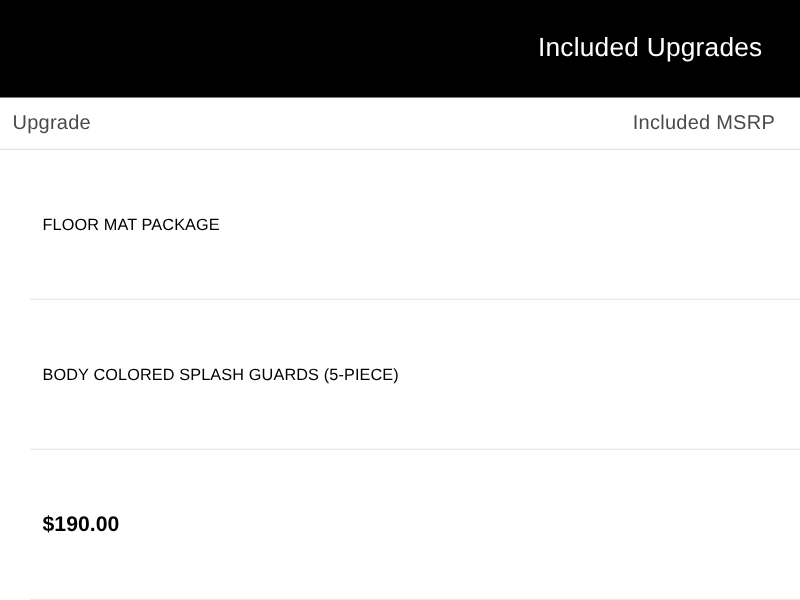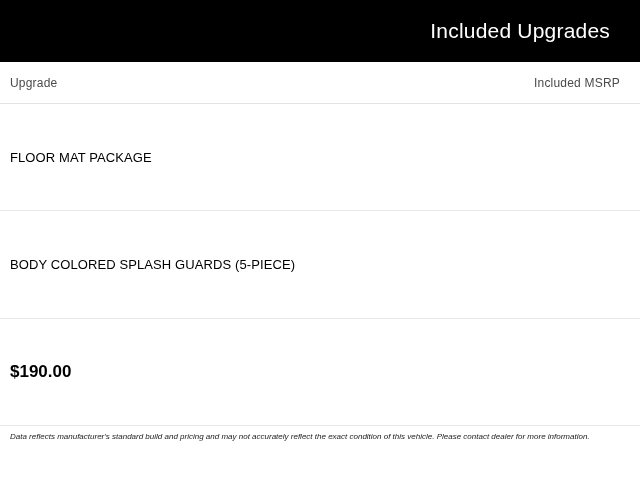--- a/index.html
+++ b/index.html
@@ -16,21 +16,21 @@
   }
   .page {
     width: 640px;
     height: 480px;
     position: relative;
     display: flex;
     flex-direction: column;
   }
   .header {
     background: #000000;
-    height: 62px;
+    height: 78px;
     display: flex;
     align-items: center;
     justify-content: flex-end;
     box-sizing: border-box;
     padding-right: 30px;
   }
   .header-title {
     color: #ffffff;
     font-size: 21px;
     font-weight: normal;
@@ -39,37 +39,38 @@
   .table-head {
     height: 42px;
     display: flex;
     align-items: center;
     justify-content: space-between;
     box-sizing: border-box;
     padding: 0 20px 0 10px;
     border-bottom: 1px solid #e3e3e3;
   }
   .col-label {
-    font-size: 12px;
+    font-size: 16px;
     color: #4a4a4a;
     letter-spacing: 0.2px;
   }
   .rows {
     flex: 1 1 auto;
     display: flex;
     flex-direction: column;
   }
   .row {
     flex: 1 1 0;
     display: flex;
     align-items: center;
     justify-content: space-between;
     box-sizing: border-box;
     padding: 0 20px 0 10px;
     border-bottom: 1px solid #e8e8e8;
+    margin-left: 24px;
   }
   .row-name {
     font-size: 13px;
     color: #000000;
     letter-spacing: 0.1px;
   }
   .row-price {
     font-size: 17px;
     font-weight: bold;
     color: #000000;
@@ -112,17 +113,14 @@
     <div class="row">
       <div class="row-name">BODY COLORED SPLASH GUARDS (5-PIECE)</div>
     </div>
 
     <div class="row">
       <div class="row-price">$190.00</div>
     </div>
 
   </div>
 
-  <div class="disclaimer">
-    <div class="disclaimer-text">Data reflects manufacturer's standard build and pricing and may not accurately reflect the exact condition of this vehicle. Please contact dealer for more information.</div>
-  </div>
 
 </div>
 
 </body></html>

